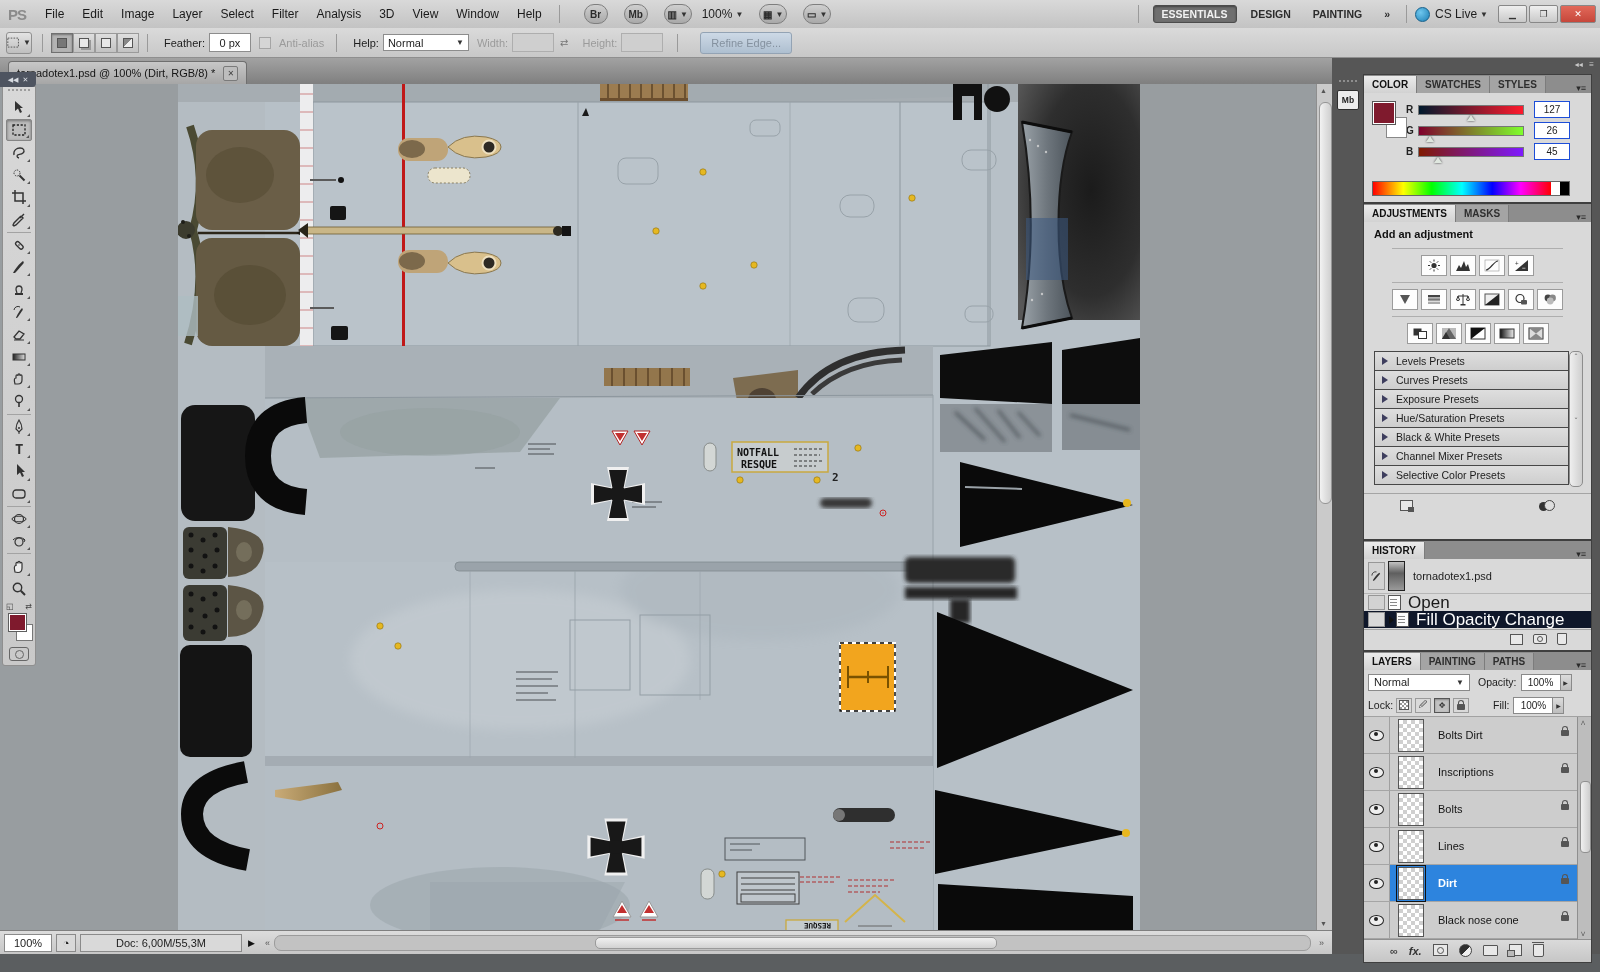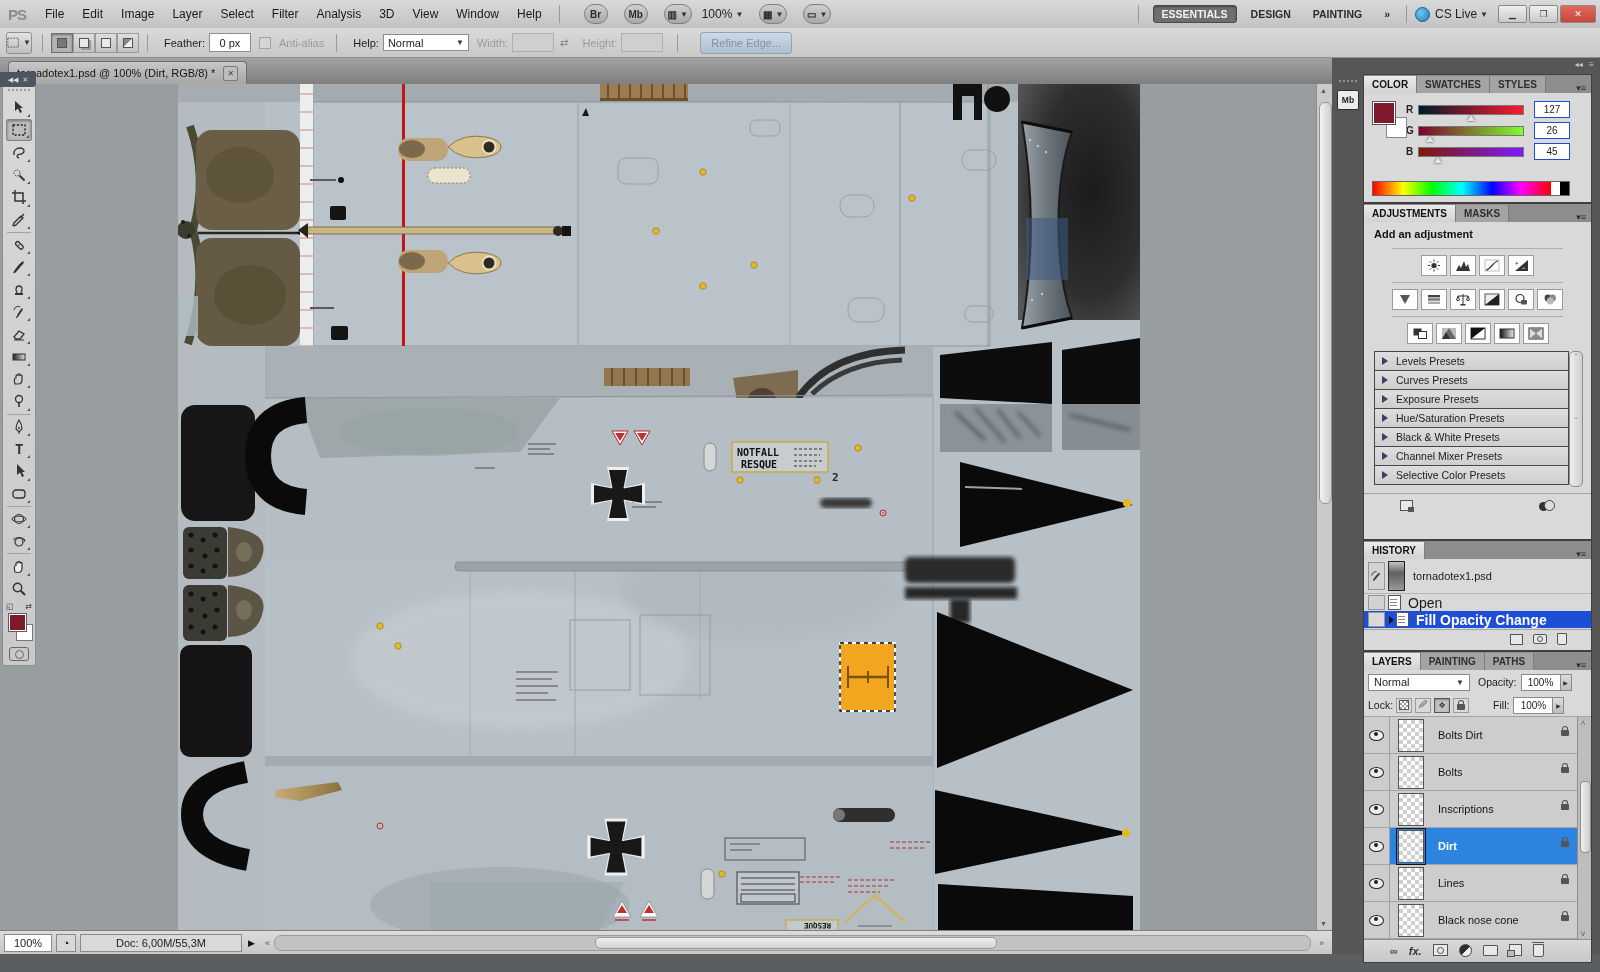--- a/index.html
+++ b/index.html
@@ -119,23 +119,23 @@
   .prow{height:18px;border:1px solid #474747;margin-top:-1px;background:linear-gradient(#dedede,#cecece);
         display:flex;align-items:center;font-size:10.5px;color:#1c1c1c;}
   .ptri{width:0;height:0;border-top:4px solid transparent;border-bottom:4px solid transparent;border-left:6px solid #3e3e5e;margin:0 8px 0 7px;}
   .pscroll{position:absolute;right:-14px;top:0;width:12px;height:100%;background:linear-gradient(90deg,#efefef,#cfcfcf);
            border:1px solid #8d8d8d;border-radius:5px;color:#666;font-size:6px;text-align:center;}
   .adjfoot{height:24px;border-top:1px solid #a5a5a5;margin-top:8px;display:flex;align-items:center;justify-content:space-between;padding:0 36px;}
   
   .hsnap{display:flex;align-items:center;height:34px;border-bottom:1px solid #b5b5b5;}
   .hwell{width:15px;height:26px;border:1px solid #979797;background:#d2d2d2;margin:0 3px 0 4px;display:flex;align-items:center;justify-content:center;}
   .hthumbimg{width:15px;height:28px;background:linear-gradient(180deg,#c2c2c2,#5f5f5f 40%,#9a9a9a);border:1px solid #222;margin-right:8px;}
-  .hstate{display:flex;align-items:center;height:17px;font-size:14px;color:#191919;position:relative;}
+  .hstate{display:flex;align-items:center;height:17px;font-size:17px;color:#191919;position:relative;}
   .hstate .hwell{height:13px;}
-  .hstate.sel{background:#1d4ed8;color:#fff;font-weight:bold;align-items:center;}
+  .hstate.sel{background:#0f172a;color:#fff;font-weight:normal;align-items:center;}
   .pageic{width:11px;height:13px;background:#fcfcfc;border:1px solid #555;margin-right:7px;position:relative;}
   .pageic::before{content:"";position:absolute;left:1px;top:3px;width:7px;height:1px;background:#888;box-shadow:0 3px 0 #888,0 6px 0 #888;}
   .hptr{width:0;height:0;border-top:4px solid transparent;border-bottom:4px solid transparent;border-left:5px solid #111;margin:0 2px 0 1px;}
   .hfoot{height:20px;border-top:1px solid #a5a5a5;display:flex;align-items:center;justify-content:flex-end;gap:10px;padding-right:24px;}
   .ficon{color:#3d3d3d;font-size:9px;}
   
   .blendrow{display:flex;align-items:center;height:24px;padding:0 4px;}
   .blsel{width:102px;height:17px;background:#fff;border:1px solid #8a8a8a;display:flex;align-items:center;
          justify-content:space-between;padding:0 5px;box-sizing:border-box;font-size:11px;}
   .small{font-size:10.5px;color:#1c1c1c;}
@@ -1102,60 +1102,60 @@
             <span class="lname">Bolts Dirt</span>
             <span class="llock">
                 <span class="padlock"></span>
               </span>
           </div>
           <div class="lrow">
             <span class="eyewell">
                 <span class="eye"></span>
               </span>
             <span class="lthumb"></span>
+            <span class="lname">Inscriptions</span>
+            <span class="llock">
+                <span class="padlock"></span>
+              </span>
+          </div>
+          <div class="lrow">
+            <span class="eyewell">
+                <span class="eye"></span>
+              </span>
+            <span class="lthumb"></span>
             <span class="lname">Bolts</span>
             <span class="llock">
                 <span class="padlock"></span>
               </span>
           </div>
           <div class="lrow">
             <span class="eyewell">
                 <span class="eye"></span>
               </span>
             <span class="lthumb"></span>
-            <span class="lname">Inscriptions</span>
+            <span class="lname">Lines</span>
             <span class="llock">
                 <span class="padlock"></span>
               </span>
           </div>
           <div class="lrow sel">
             <span class="eyewell" style="background:#cdcdcd">
                 <span class="eye"></span>
               </span>
             <span class="lthumb"></span>
             <span class="lname">Dirt</span>
             <span class="llock">
                 <span class="padlock"></span>
               </span>
           </div>
           <div class="lrow">
             <span class="eyewell">
                 <span class="eye"></span>
               </span>
             <span class="lthumb"></span>
-            <span class="lname">Lines</span>
-            <span class="llock">
-                <span class="padlock"></span>
-              </span>
-          </div>
-          <div class="lrow">
-            <span class="eyewell">
-                <span class="eye"></span>
-              </span>
-            <span class="lthumb"></span>
             <span class="lname">Black nose cone</span>
             <span class="llock">
                 <span class="padlock"></span>
               </span>
           </div>
           <div class="lscroll">
             <span style="position:absolute;top:2px;left:3px;font-size:6px;color:#555">ᐱ</span>
             <div class="lsthumb"></div>
             <span style="position:absolute;bottom:2px;left:3px;font-size:6px;color:#555">ᐯ</span>
           </div>

